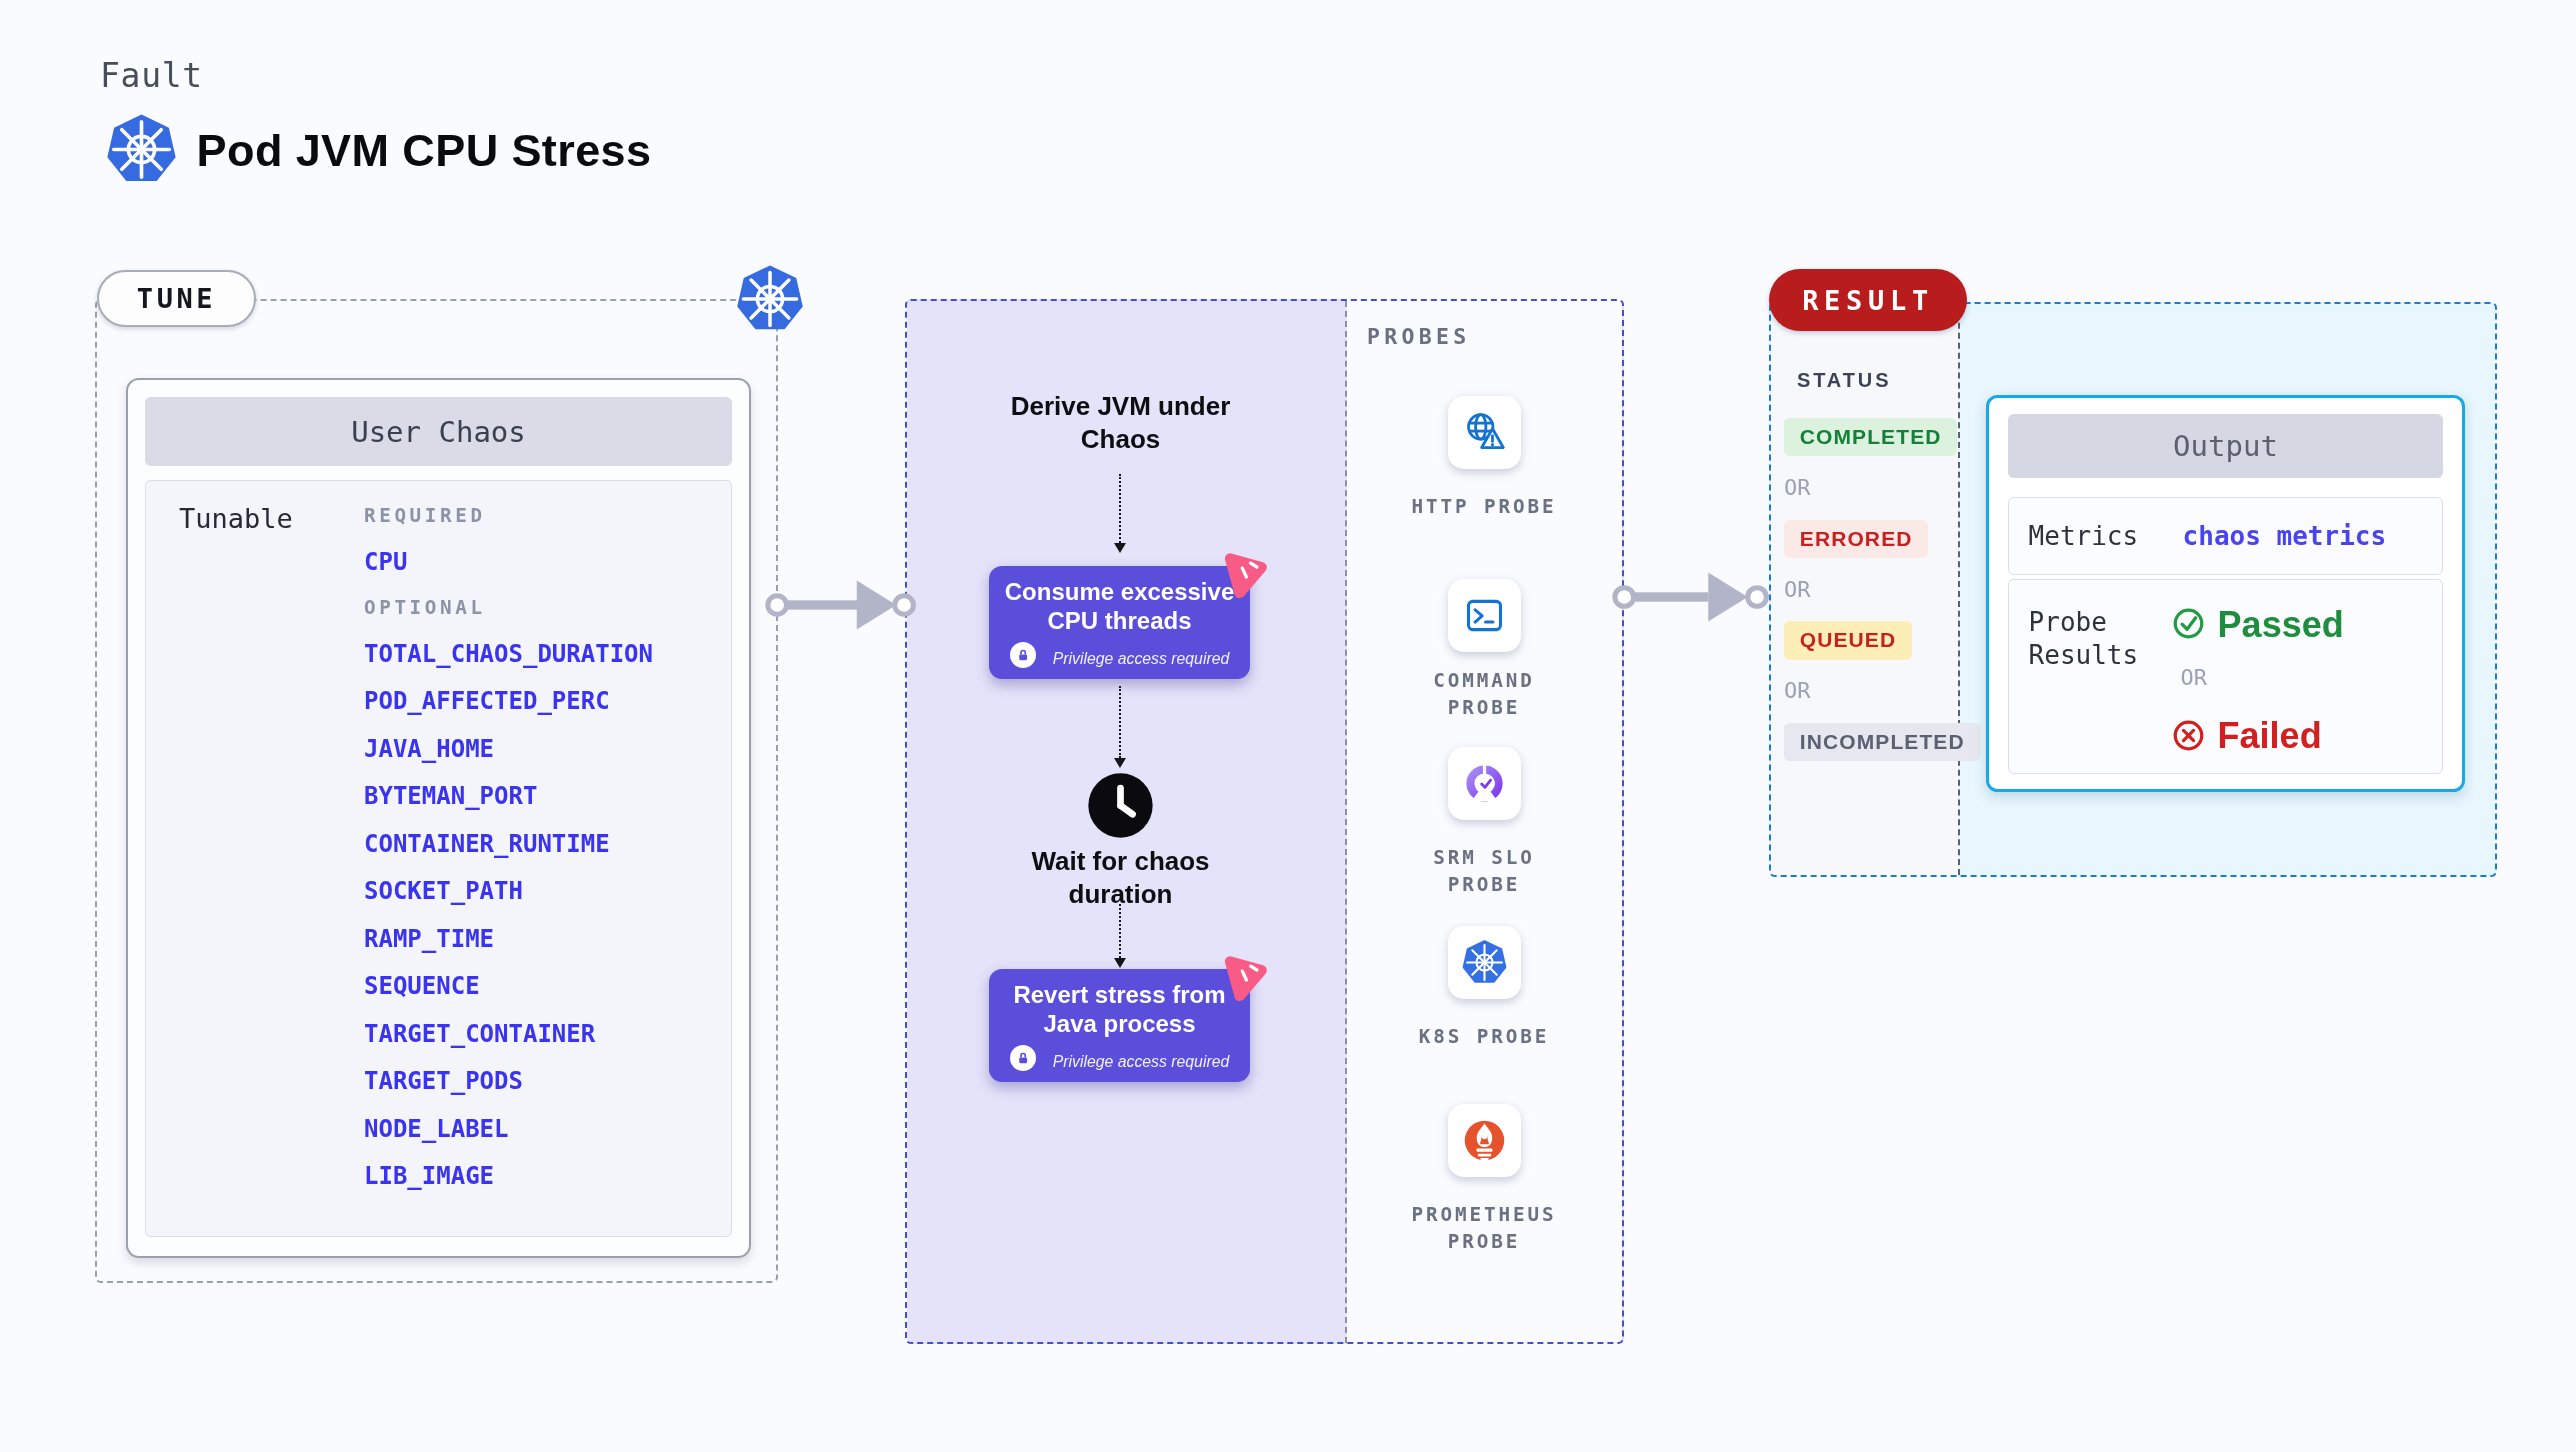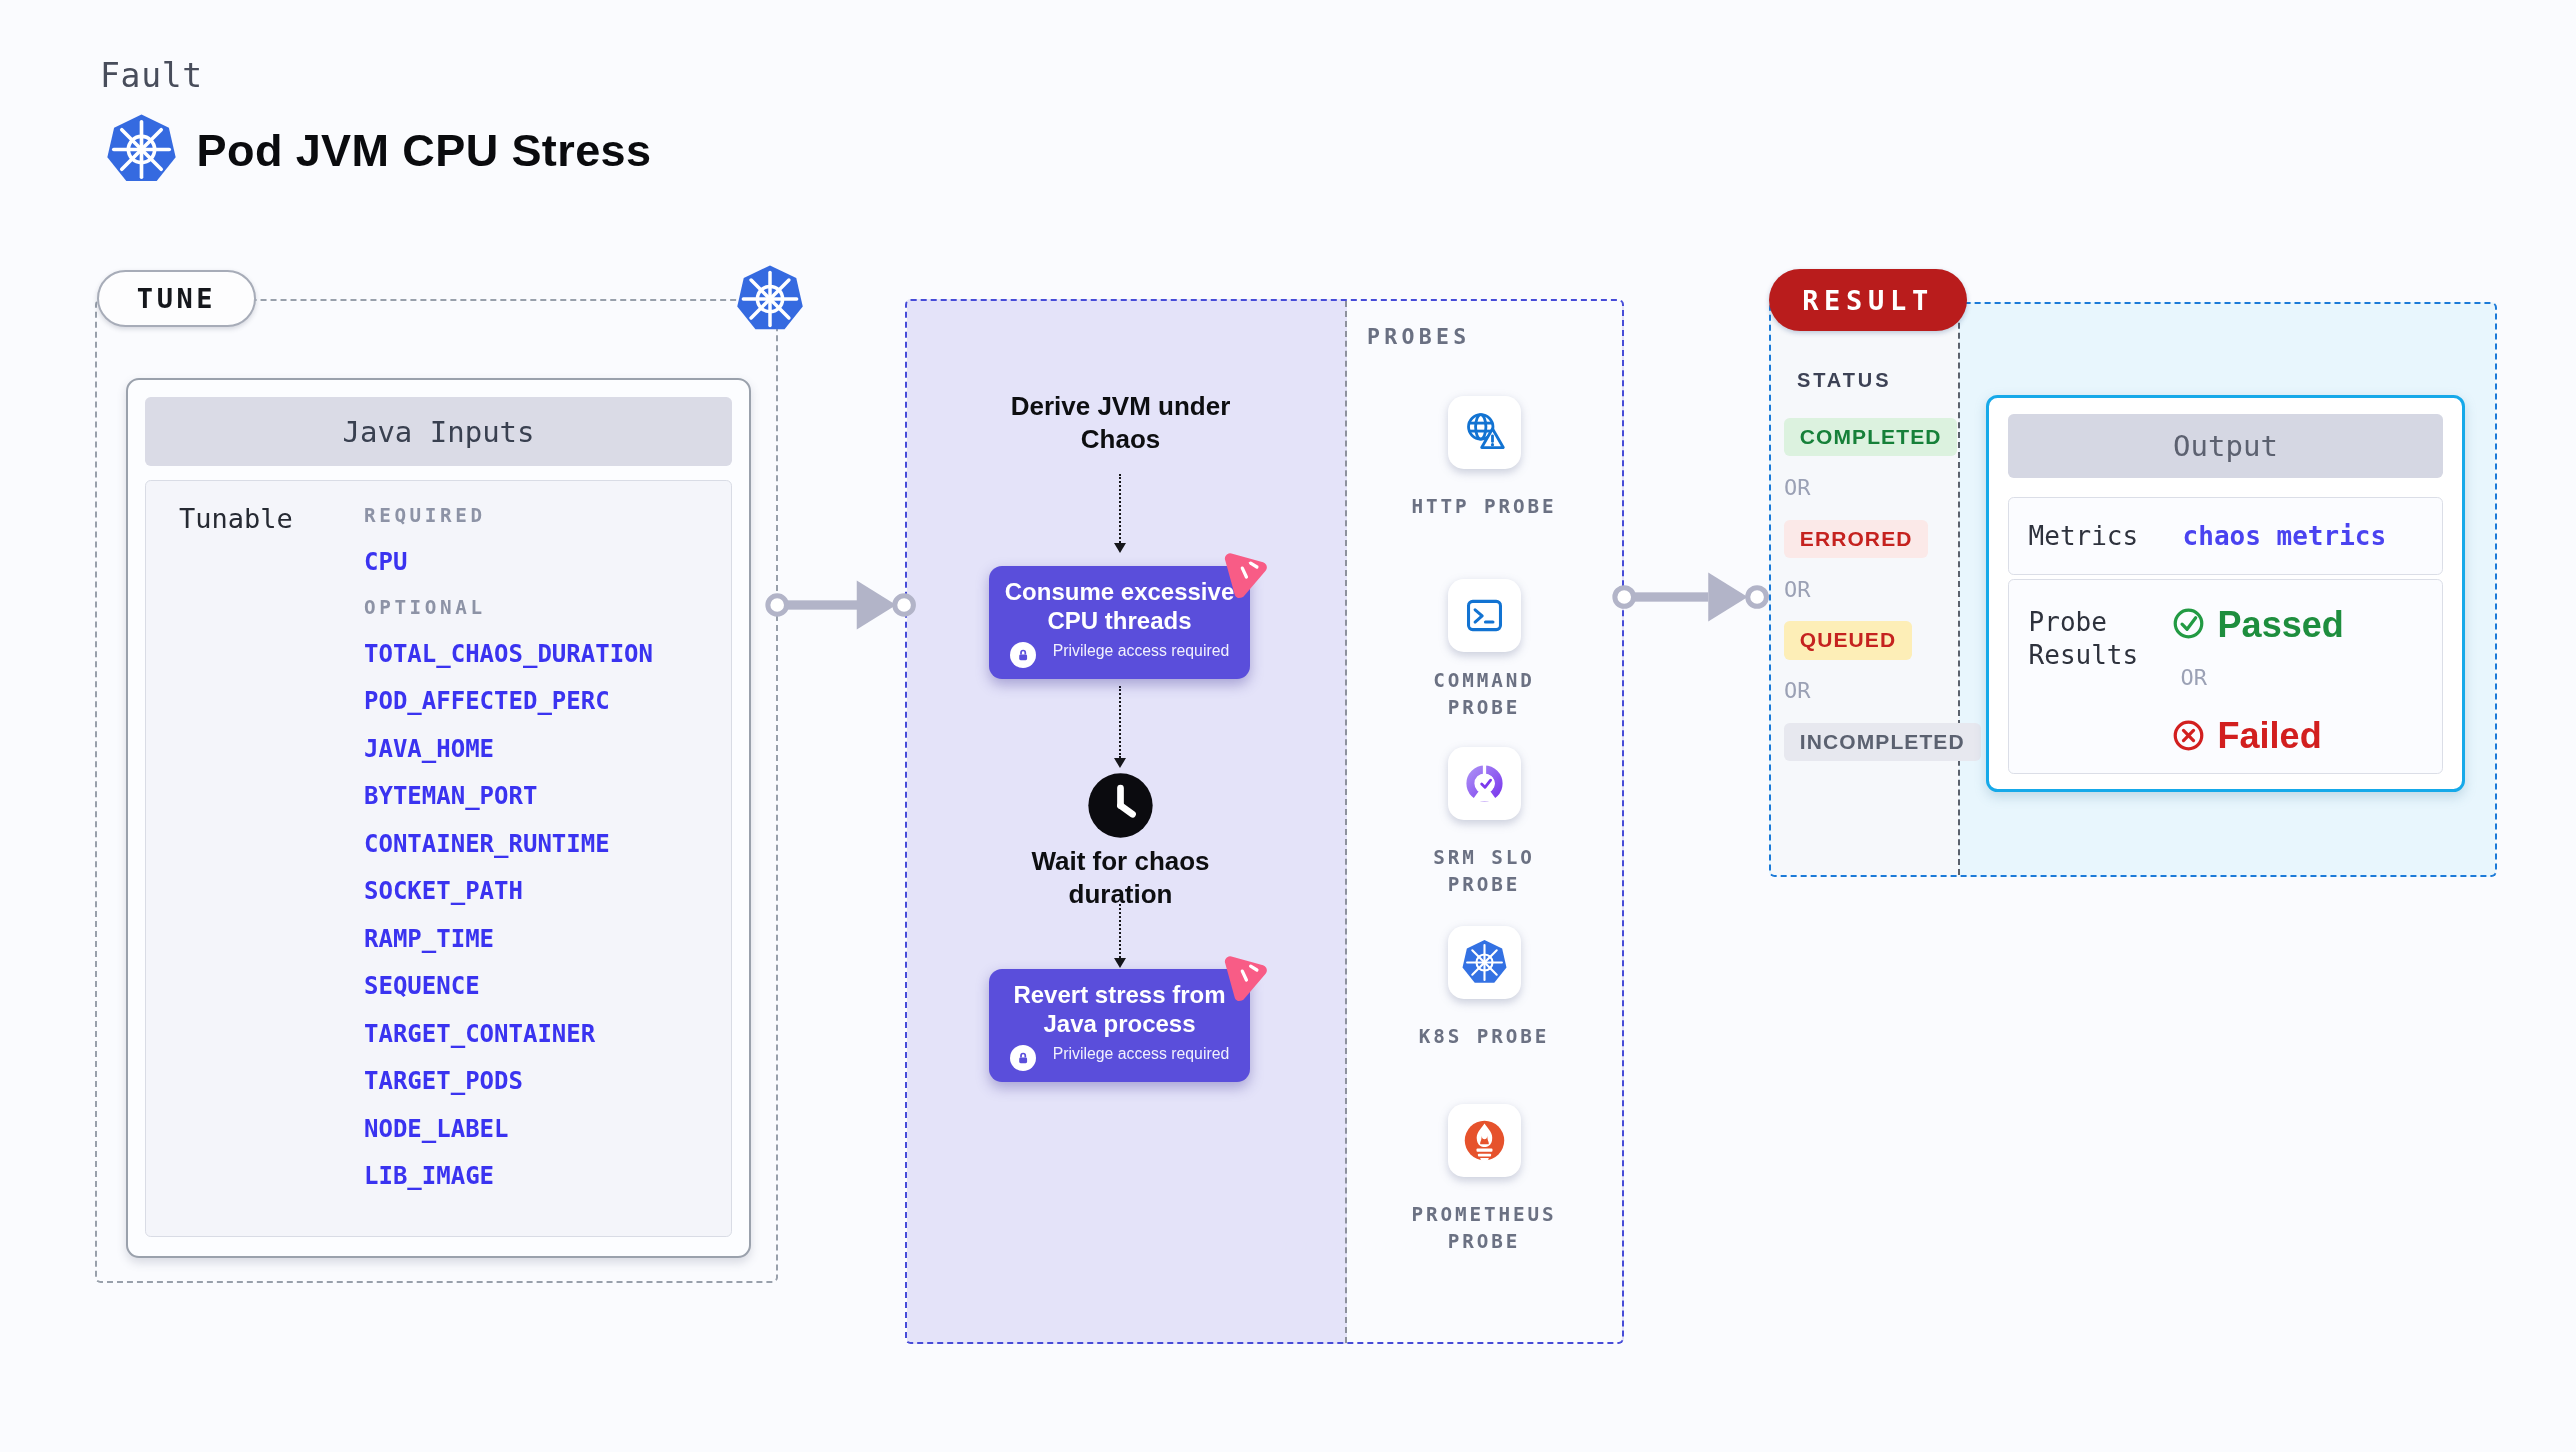--- a/index.html
+++ b/index.html
@@ -71,21 +71,21 @@
 
   
   .step-text { position:absolute; left:1006px; width:229px; text-align:center;
         font-size:26px; line-height:33px; font-weight:700; color:#0d0e11; z-index:8; }
   .chaos-box { position:absolute; left:989px; width:261px; height:113px;
         background:#5a4edb; border-radius:13px; z-index:9;
         box-shadow:0 5.7px 13px rgba(60,50,150,.35);
         display:flex; flex-direction:column; align-items:center; justify-content:center; gap:7.2px; }
   .chaos-box .box-label { color:#fff; font-size:24px; line-height:29px; font-weight:700;
         text-align:center; width:236px; }
-  .priv-row { display:flex; align-items:flex-start; gap:17px; }
+  .priv-row { display:flex; align-items:flex-end; gap:17px;font-style:italic; }
   .priv-row .lock-circle { width:26px; height:26px; background:#fff; border-radius:50%;
         display:flex; align-items:center; justify-content:center; }
   .priv-row .priv-text { color:#f1f1fd; font-size:15.8px; }
   .corner-chip { position:absolute; width:47px; height:47px; z-index:12; transform:rotate(-8deg); }
   .clock-wrap { position:absolute; left:1087px; top:772px; width:67px; height:67px; z-index:8; }
 
   
   .probes-label { position:absolute; left:1367px; top:324px;
         font-family:"DejaVu Sans Mono",monospace; font-size:21.5px; font-weight:700;
         color:#6a7082; letter-spacing:4.3px; z-index:6; }
@@ -169,21 +169,21 @@
         <line x1="50" y1="50" x2="23" y2="23"></line>
           <line x1="50" y1="50" x2="77" y2="23"></line>
         <line x1="50" y1="50" x2="23" y2="77"></line>
           <line x1="50" y1="50" x2="77" y2="77"></line>
       </g>
       <circle cx="50" cy="50" r="5" fill="#ffffff"></circle>
     </svg>
   </div>
 
   <div class="ui-card">
-    <div class="ui-card-header">Java Inputs</div>
+    <div class="ui-card-header">User Chaos</div>
     <div class="ui-card-body">
       <div class="tunable-label">Tunable</div>
       <div id="tunable-groups">
           <div class="group-label">REQUIRED</div>
           <div class="tunable-item">CPU</div>
           <div class="group-label">OPTIONAL</div>
           <div class="tunable-item">TOTAL_CHAOS_DURATION</div>
           <div class="tunable-item">POD_AFFECTED_PERC</div>
           <div class="tunable-item">JAVA_HOME</div>
           <div class="tunable-item">BYTEMAN_PORT</div>

